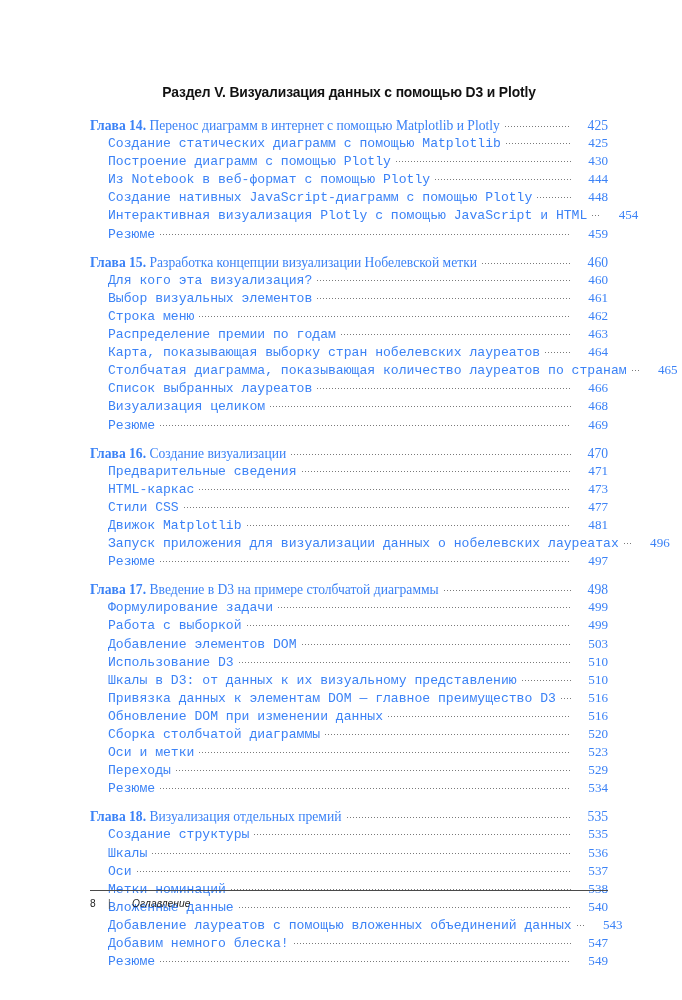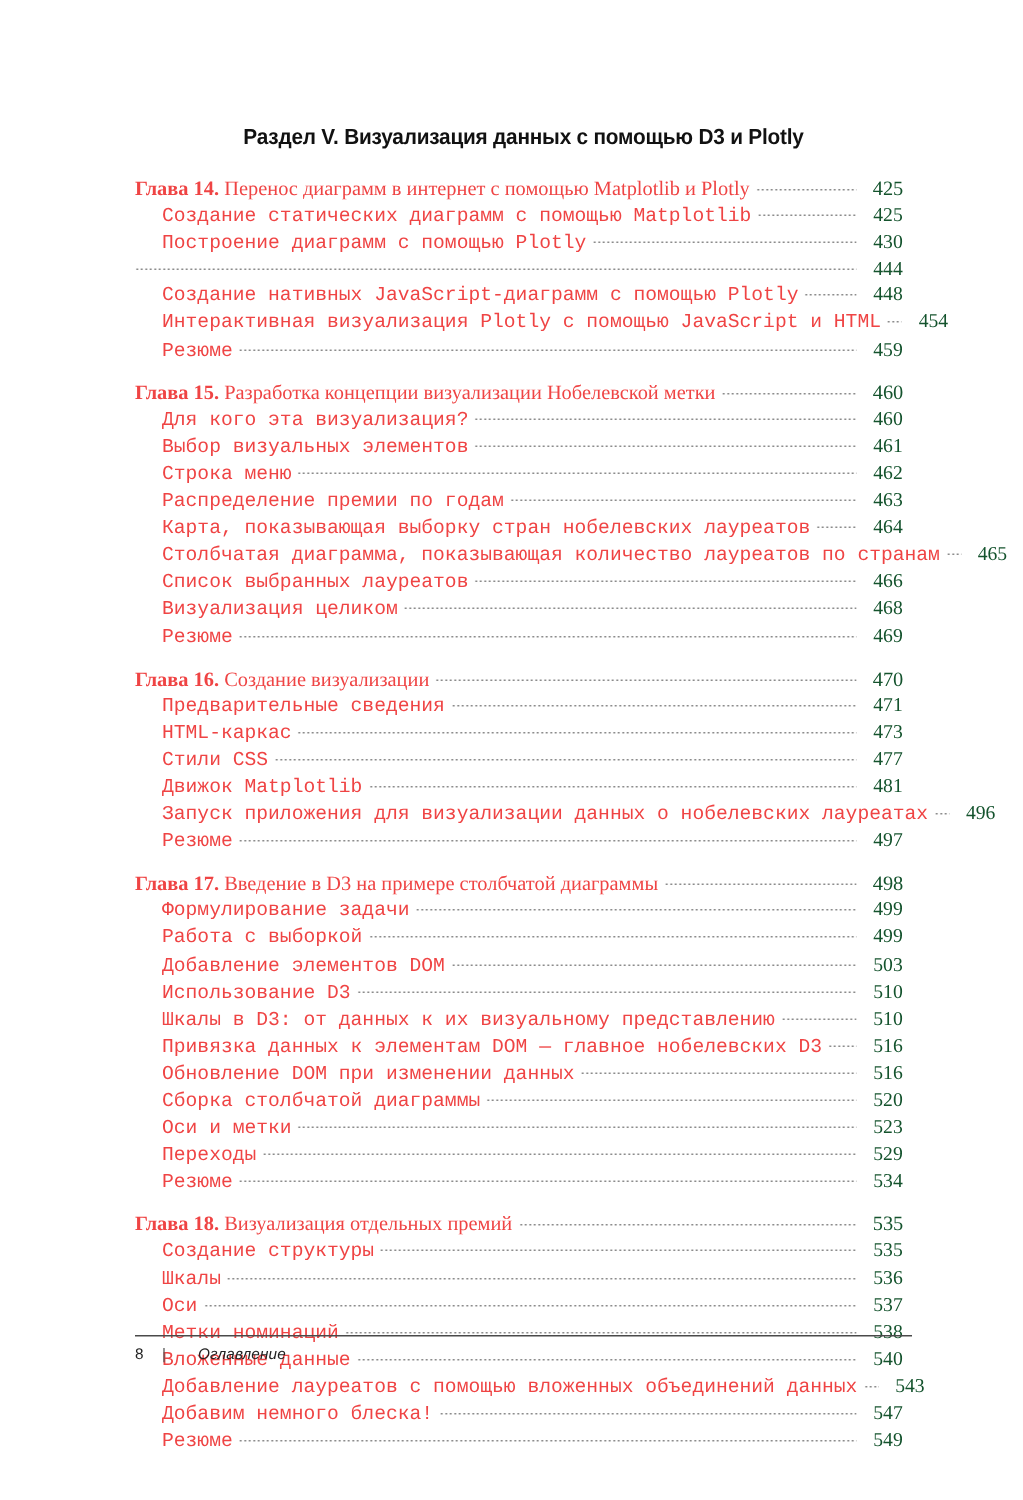--- a/index.html
+++ b/index.html
@@ -57,41 +57,41 @@
     display: flex;
     align-items: baseline;
     width: 100%;
     line-height: 17.1px;
     font-size: 13.1px;
     white-space: nowrap;
   }
 
   .toc-entry .label {
     flex: 0 0 auto;
-    color: #ef4444;
+    color: #3b82f6;
     padding-right: 4px;
   }
 
   .toc-entry .leader {
     flex: 1 1 auto;
     height: 1px;
     position: relative;
     top: -3px;
     min-width: 10px;
     overflow: hidden;
     background-image: radial-gradient(circle, #7a7a7a 0.5px, rgba(0,0,0,0) 0.8px);
     background-size: 3px 1px;
     background-repeat: repeat-x;
     background-position: 0 0;
   }
 
   .toc-entry .pagenum {
     flex: 0 0 32px;
-    text-align: center;
-    color: #14532d;
+    text-align: right;
+    color: #3b82f6;
     padding-left: 5px;
     font-size: 13.1px;
   }
 
   
   .toc-entry.chapter {
     font-size: 13.6px;
     margin-top: 11px;
   }
   .toc-entry.chapter:first-child {
@@ -166,20 +166,21 @@
           <span class="label">Создание статических диаграмм с помощью Matplotlib</span>
           <span class="leader"></span>
           <span class="pagenum">425</span>
         </li>
         <li class="toc-entry sub">
           <span class="label">Построение диаграмм с помощью Plotly</span>
           <span class="leader"></span>
           <span class="pagenum">430</span>
         </li>
         <li class="toc-entry sub">
+          <span class="label">Из Notebook в веб-формат с помощью Plotly</span>
           <span class="leader"></span>
           <span class="pagenum">444</span>
         </li>
         <li class="toc-entry sub">
           <span class="label">Создание нативных JavaScript-диаграмм с помощью Plotly</span>
           <span class="leader"></span>
           <span class="pagenum">448</span>
         </li>
         <li class="toc-entry sub">
           <span class="label">Интерактивная визуализация Plotly с помощью JavaScript и HTML</span>
@@ -300,21 +301,21 @@
           <span class="label">Использование D3</span>
           <span class="leader"></span>
           <span class="pagenum">510</span>
         </li>
         <li class="toc-entry sub">
           <span class="label">Шкалы в D3: от данных к их визуальному представлению</span>
           <span class="leader"></span>
           <span class="pagenum">510</span>
         </li>
         <li class="toc-entry sub">
-          <span class="label">Привязка данных к элементам DOM — главное нобелевских D3</span>
+          <span class="label">Привязка данных к элементам DOM — главное преимущество D3</span>
           <span class="leader"></span>
           <span class="pagenum">516</span>
         </li>
         <li class="toc-entry sub">
           <span class="label">Обновление DOM при изменении данных</span>
           <span class="leader"></span>
           <span class="pagenum">516</span>
         </li>
         <li class="toc-entry sub">
           <span class="label">Сборка столбчатой диаграммы</span>

